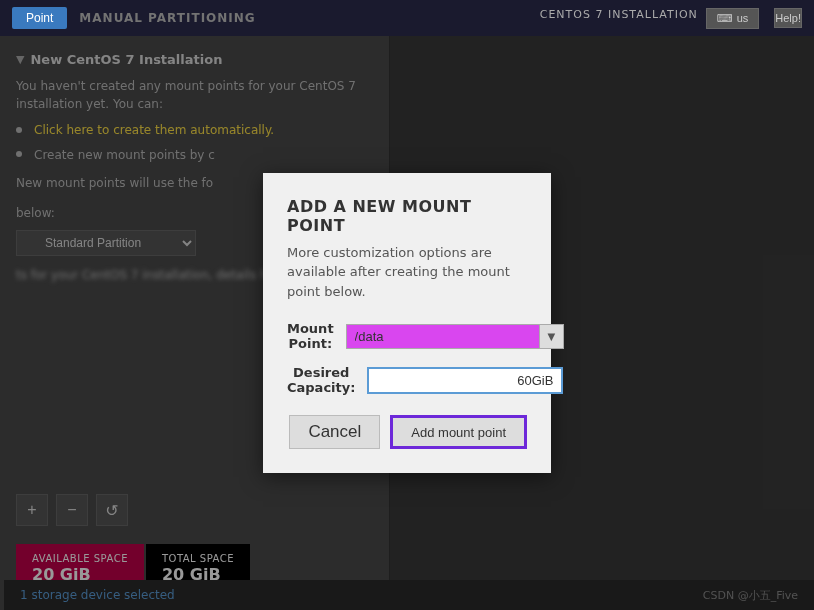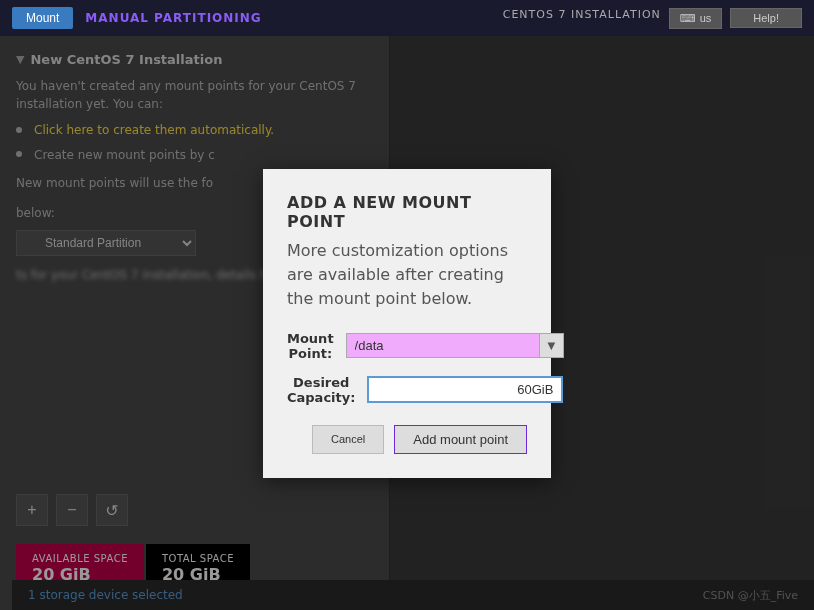--- a/index.html
+++ b/index.html
@@ -16,21 +16,21 @@
     
     .top-bar {
       display: flex;
       align-items: center;
       justify-content: space-between;
       background: #1a1a2e;
       padding: 0 12px;
       height: 36px;
     }
     .top-bar-left {
-      color: #8b5cf6;
+      color: #737373;
       font-size: 12px;
       font-weight: bold;
       letter-spacing: 1px;
     }
     .top-bar-right {
       display: flex;
       align-items: flex-start;
       gap: 8px;
     }
     .done-btn {
@@ -55,23 +55,24 @@
       font-size: 11px;
       display: flex;
       align-items: center;
       gap: 4px;
       cursor: pointer;
     }
     .help-btn {
       background: #555;
       color: #ccc;
       border: 1px solid #666;
-      padding: 3px 22px;
+      padding: 3px 0;
       font-size: 11px;
       cursor: pointer;
+      margin-left: 7px;
     }
 
     
     .main-area {
       display: flex;
       height: calc(610px - 36px);
       position: relative;
     }
 
     
@@ -209,21 +210,21 @@
       color: #777;
       font-size: 12px;
       text-align: center;
       line-height: 1.6;
     }
 
     
     .bottom-status {
       position: absolute;
       bottom: 0;
-      left: 12px;
+      left: 4px;
       right: 0;
       height: 30px;
       background: #2a2a2a;
       display: flex;
       align-items: center;
       justify-content: space-between;
       padding: 0 16px;
     }
     .storage-link {
       color: #5b9bd5;
@@ -258,21 +259,21 @@
       box-shadow: 0 4px 20px rgba(0,0,0,0.5);
     }
     .dialog-title {
       font-size: 16px;
       font-weight: bold;
       color: #333;
       margin-bottom: 8px;
       letter-spacing: 0.5px;
     }
     .dialog-subtitle {
-      font-size: 16px;
+      font-size: 13px;
       color: #555;
       margin-bottom: 20px;
       line-height: 1.5;
     }
     .form-row {
       display: flex;
       align-items: center;
       margin-bottom: 14px;
     }
     .form-label {
@@ -288,21 +289,21 @@
       flex: 1;
       border: 1px solid #aaa;
       background: white;
     }
     .mount-point-input {
       flex: 1;
       border: none;
       outline: none;
       padding: 4px 8px;
       font-size: 13px;
-      background: #f0abfc;
+      background: #d946ef;
       color: #333;
     }
     .mount-point-arrow {
       background: #ddd;
       border-left: 1px solid #aaa;
       padding: 4px 8px;
       cursor: pointer;
       display: flex;
       align-items: center;
       justify-content: center;
@@ -323,26 +324,26 @@
       display: flex;
       justify-content: flex-end;
       gap: 10px;
       margin-top: 20px;
     }
     .cancel-btn {
       background: #ddd;
       border: 1px solid #bbb;
       color: #333;
       padding: 6px 18px;
-      font-size: 11px;
+      font-size: 17px;
       cursor: pointer;
     }
     .add-mount-btn {
       background: #ddd;
-      border: 1px solid #6d28d9;
+      border: 3px solid #6d28d9;
       color: #333;
       padding: 6px 18px;
       font-size: 13px;
       cursor: pointer;
     }
 
     .dot {
       width: 6px;
       height: 6px;
       background: #bbb;
@@ -351,21 +352,21 @@
       margin-right: 6px;
       flex-shrink: 0;
       margin-top: 4px;
     }
   </style>
 </head>
 <body>
 
 <div class="top-bar">
   <div style="display:flex;align-items:center;gap:12px;">
-    <button class="done-btn">Mount</button>
+    <button class="done-btn">Point</button>
     <span class="top-bar-left">MANUAL PARTITIONING</span>
   </div>
   <div class="top-bar-right">
     <span class="centos-label">CENTOS 7 INSTALLATION</span>
     <button class="keyboard-btn">
       <span>⌨</span>
       <span>us</span>
     </button>
     <button class="help-btn">Help!</button>
   </div>

